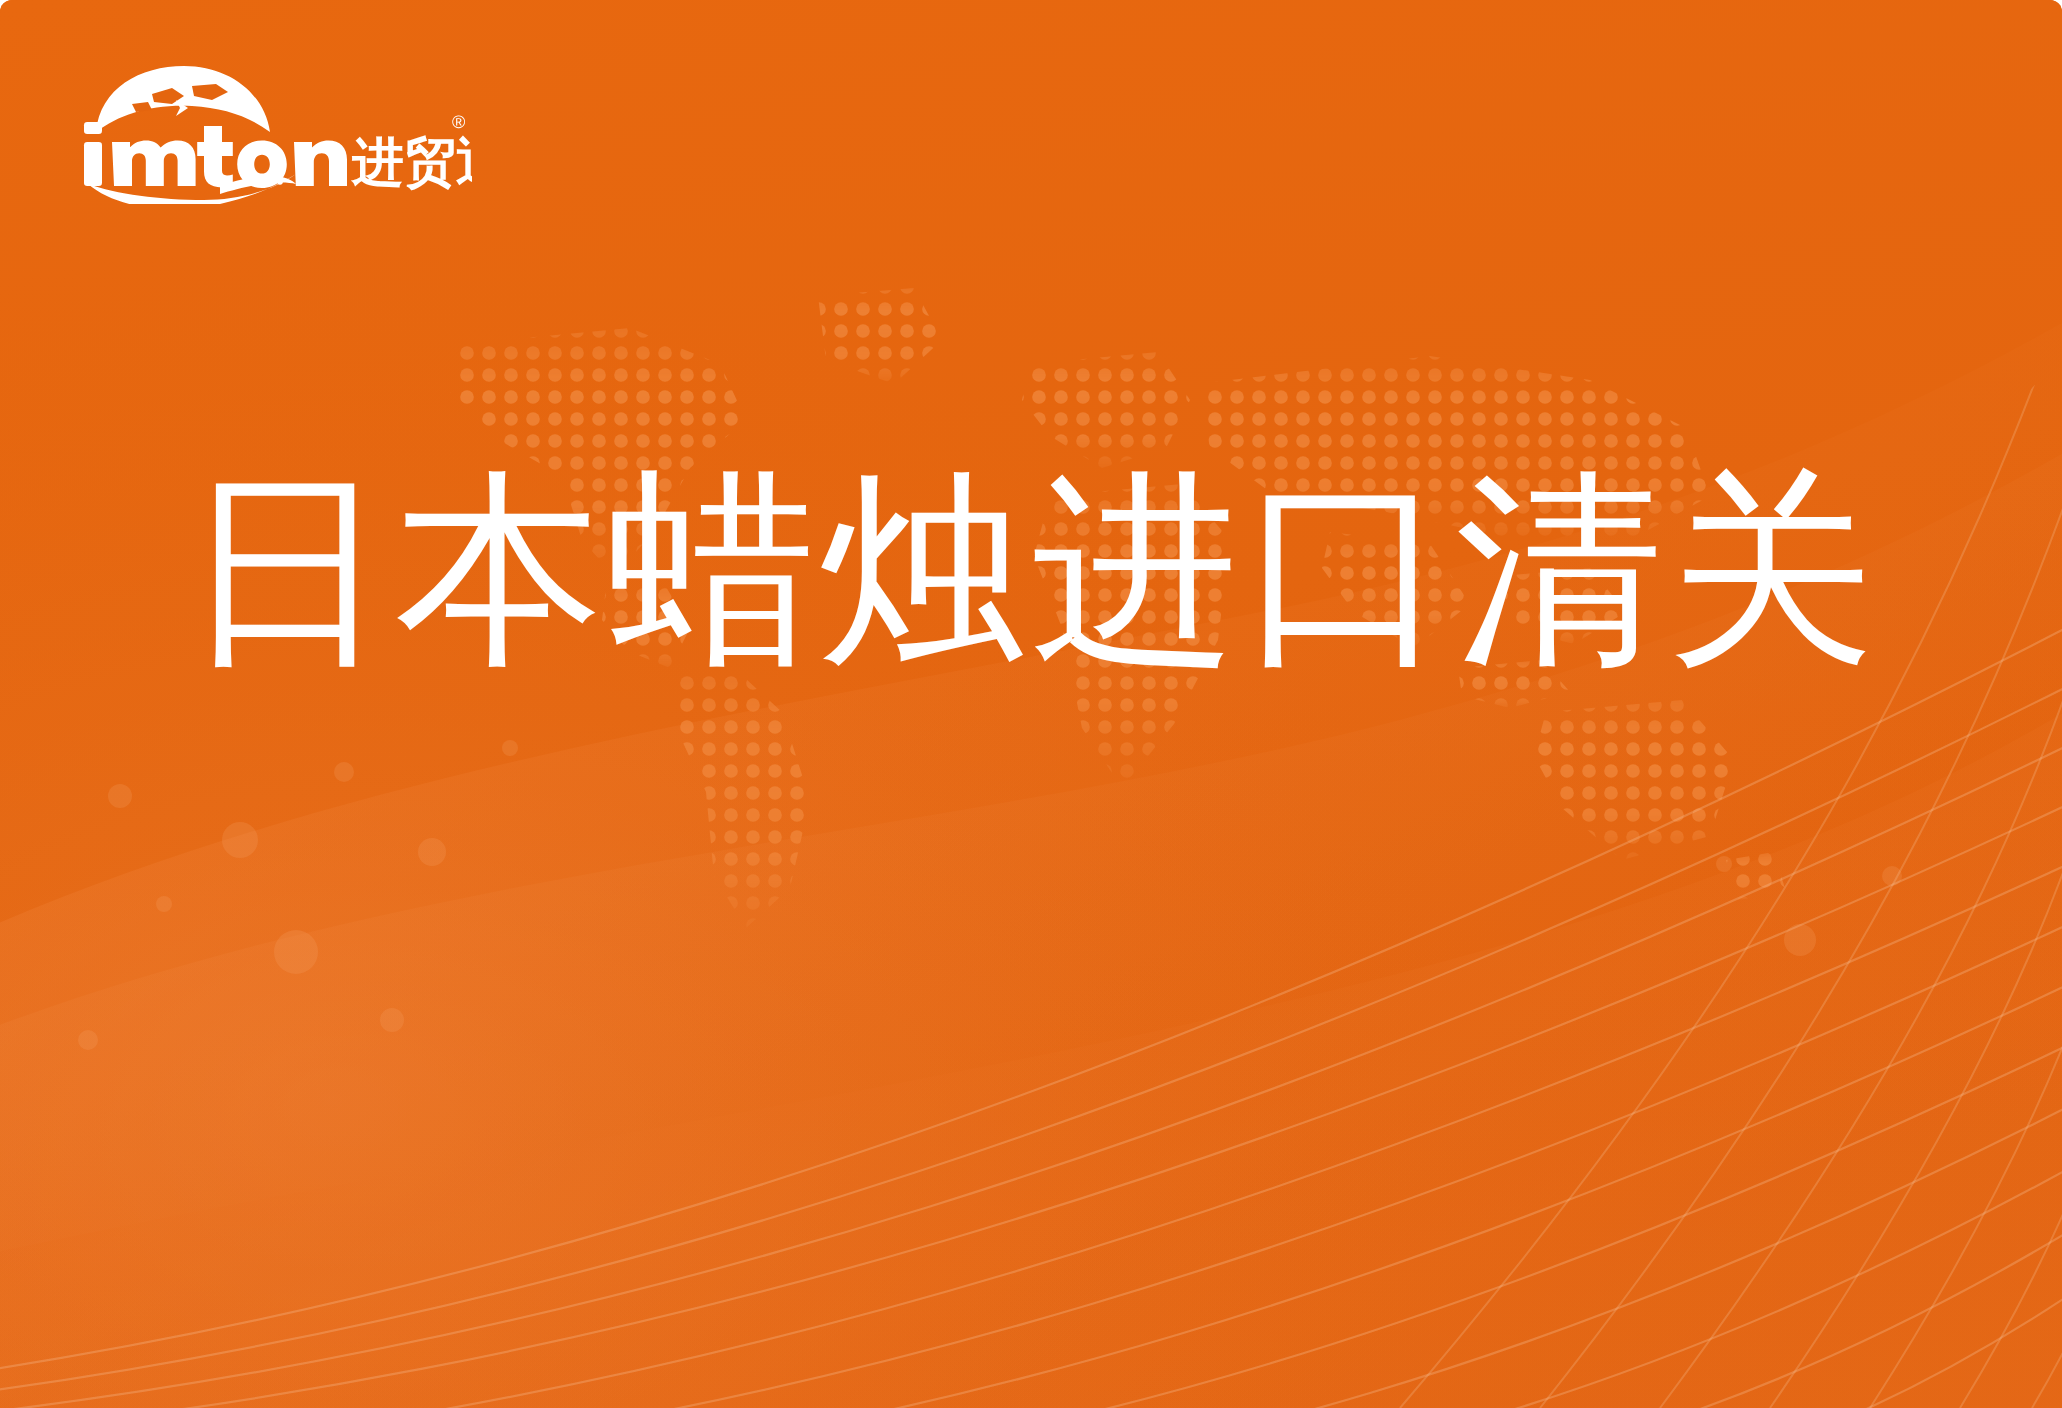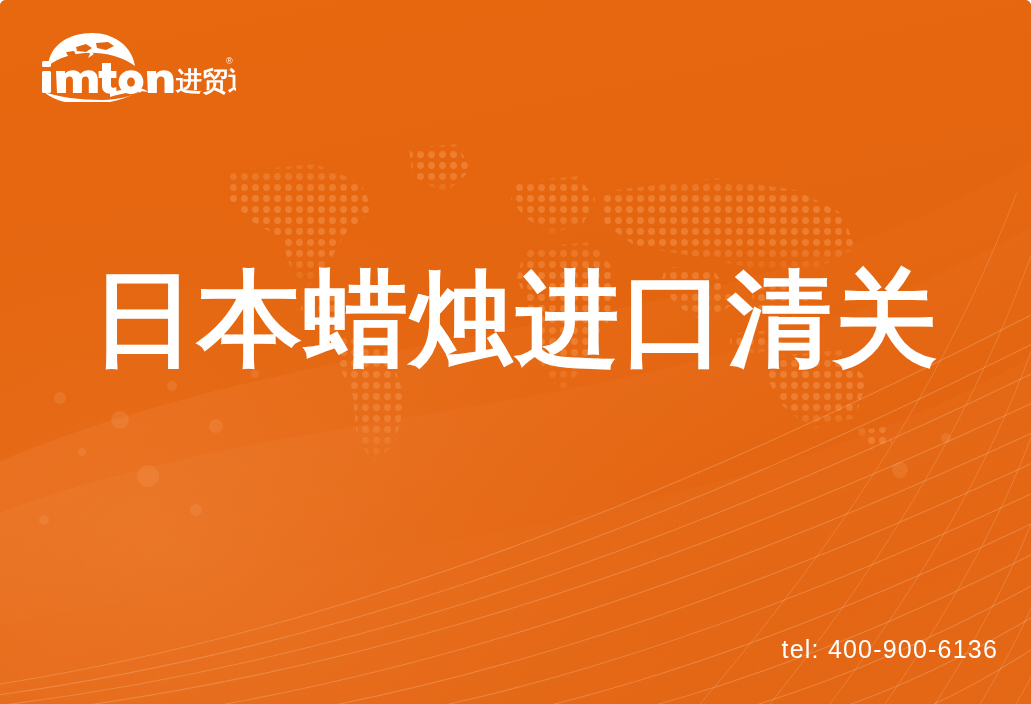--- a/index.html
+++ b/index.html
@@ -55,25 +55,24 @@
     left: 0;
     right: 0;
     top: 222px;
     z-index: 5;
     text-align: center;
     color: #ffffff;
   }
   .hl-line {
     font-size: 104px;
     line-height: 128px;
-    font-weight: 700;
+    font-weight: 400;
     letter-spacing: 2px;
     white-space: nowrap;
     text-rendering: geometricPrecision;
-    margin-top: 34px;
   }
 
   
   #phone {
     position: absolute;
     right: 33px;
     bottom: 40px;
     z-index: 7;
     color: #ffffff;
     font-size: 25px;
@@ -260,15 +259,14 @@
         <path d="M74 63 C82 60 92 58 100 58 C106 58 110 60 112 62 C108 61 102 61 96 62 C88 63 80 65 74 67 Z"></path>
         <circle cx="104" cy="61" r="1.4"></circle>
       </g>
     </svg>
   </div>
 
   <div id="headline">
     <div class="hl-line">日本蜡烛进口清关</div>
   </div>
 
-  <div id="phone">tel: 400-900-6136</div>
 
 </div>
 
 </body></html>

